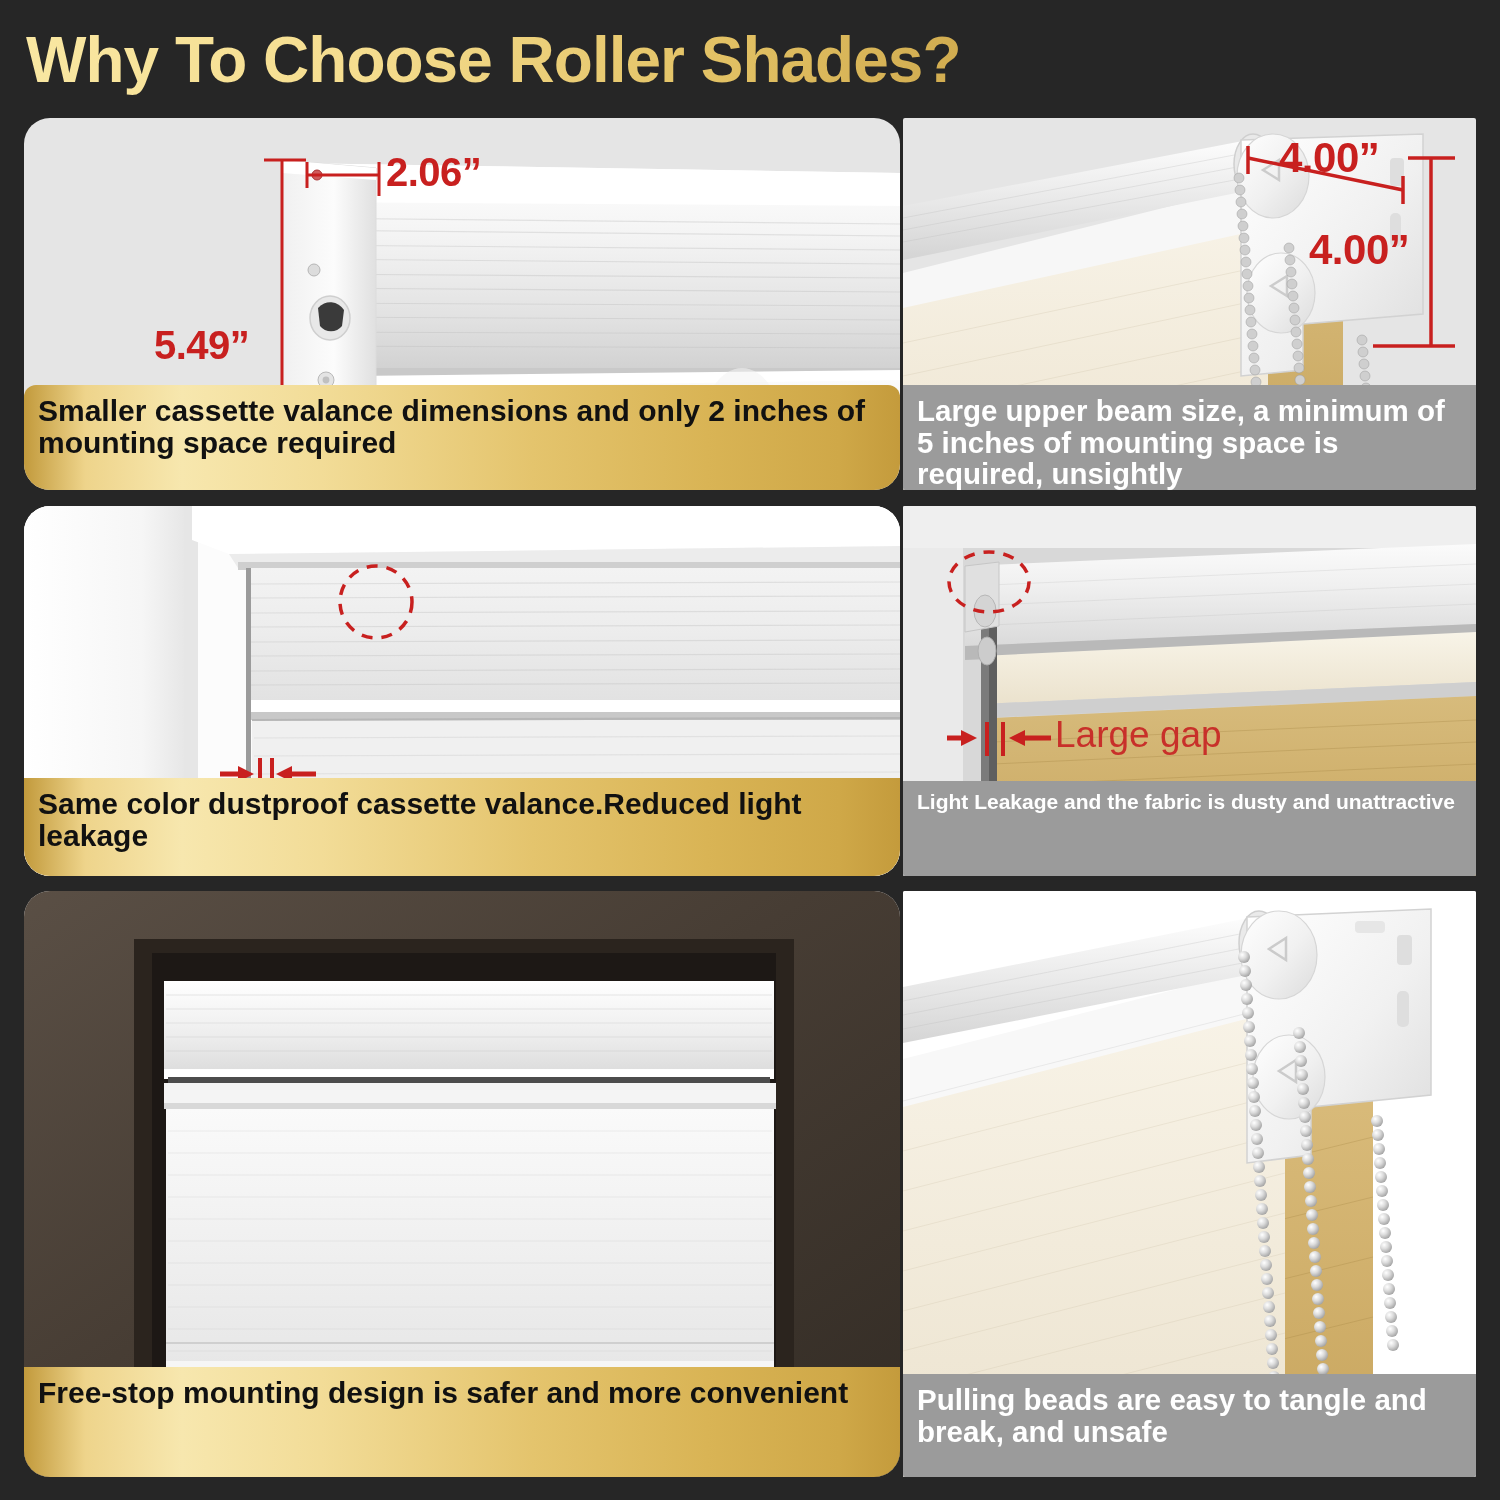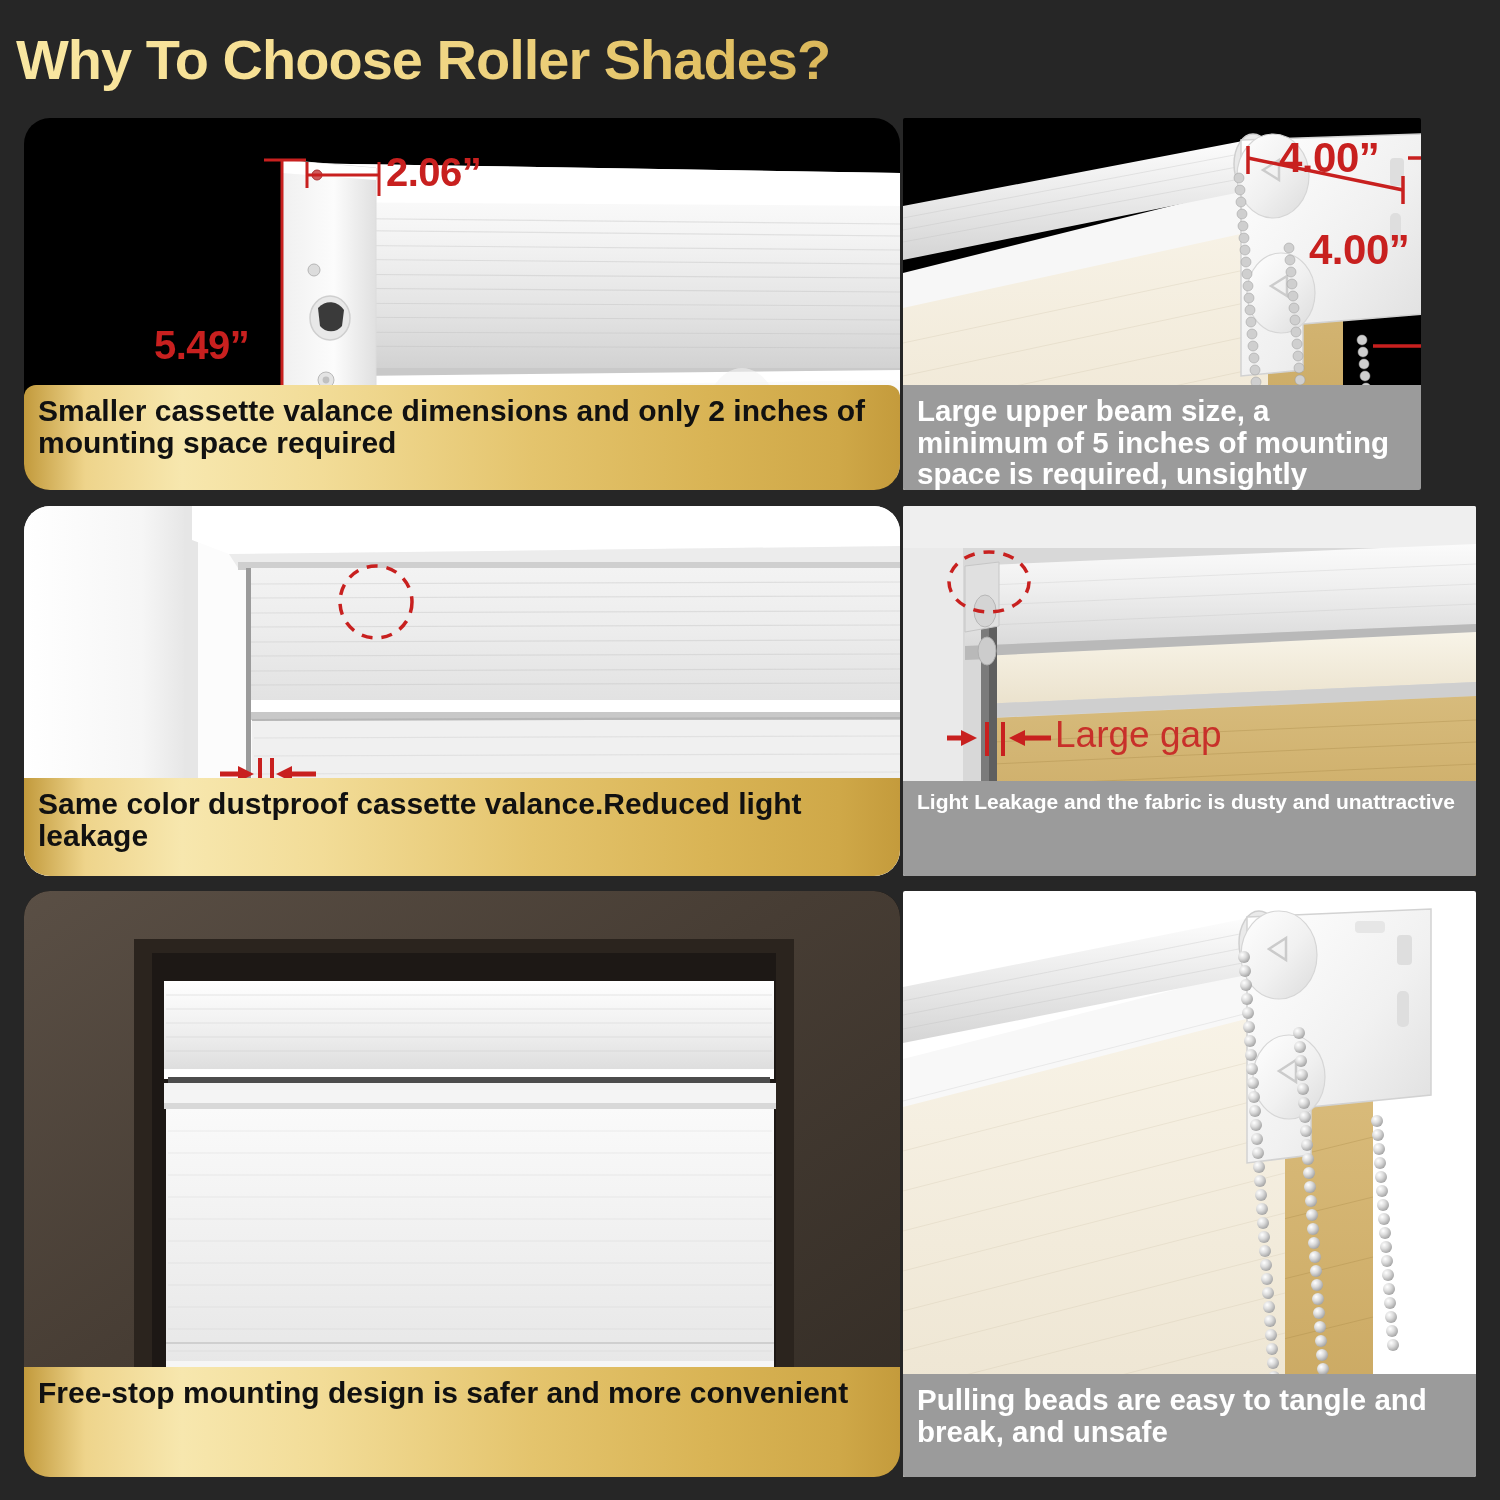--- a/index.html
+++ b/index.html
@@ -6,37 +6,37 @@
   html,body { width:1500px; height:1500px; }
   body {
     background:#262626;
     font-family:"Liberation Sans", sans-serif;
     overflow:hidden;
     position:relative;
   }
 
   
   .title {
-    position:absolute; left:16px; top:20px; width:1200px; height:80px;
-    font-size:56px; font-weight:bold; letter-spacing:-1px; line-height:80px;
+    position:absolute; left:26px; top:20px; width:1200px; height:80px;
+    font-size:64px; font-weight:bold; letter-spacing:-1px; line-height:80px;
     white-space:nowrap;
     background:linear-gradient(100deg,#f9e7a2 0%,#f5dd8f 28%,#e2c164 58%,#cda74b 82%,#c19c42 100%);
     -webkit-background-clip:text; background-clip:text;
     -webkit-text-fill-color:transparent; color:transparent;
   }
 
   
   .grid { position:absolute; left:0; top:0; width:1500px; height:1500px; }
 
-  .panel { position:absolute; overflow:hidden; background:#000000;padding-left:36px; }
+  .panel { position:absolute; overflow:hidden; background:#e5e5e5;padding-left:36px; }
   .panel.left  { border-radius:26px; }
   .panel.right { border-radius:2px; }
 
   .p1 { left:24px;  top:118px; width:876px;  height:372px; }
-  .p2 { left:903px; top:118px; width:518px;  height:372px; }
+  .p2 { left:903px; top:118px; width:573px;  height:372px; }
   .p3 { left:24px;  top:506px; width:876px;  height:370px; }
   .p4 { left:903px; top:506px; width:573px;  height:370px; }
   .p5 { left:24px;  top:891px; width:876px;  height:586px; }
   .p6 { left:903px; top:891px; width:573px;  height:586px; }
 
   
   .caption {
     position:absolute; left:0; bottom:0; width:100%;
     padding:10px 14px 12px 14px;
     font-weight:bold; line-height:1.07; z-index:40;

